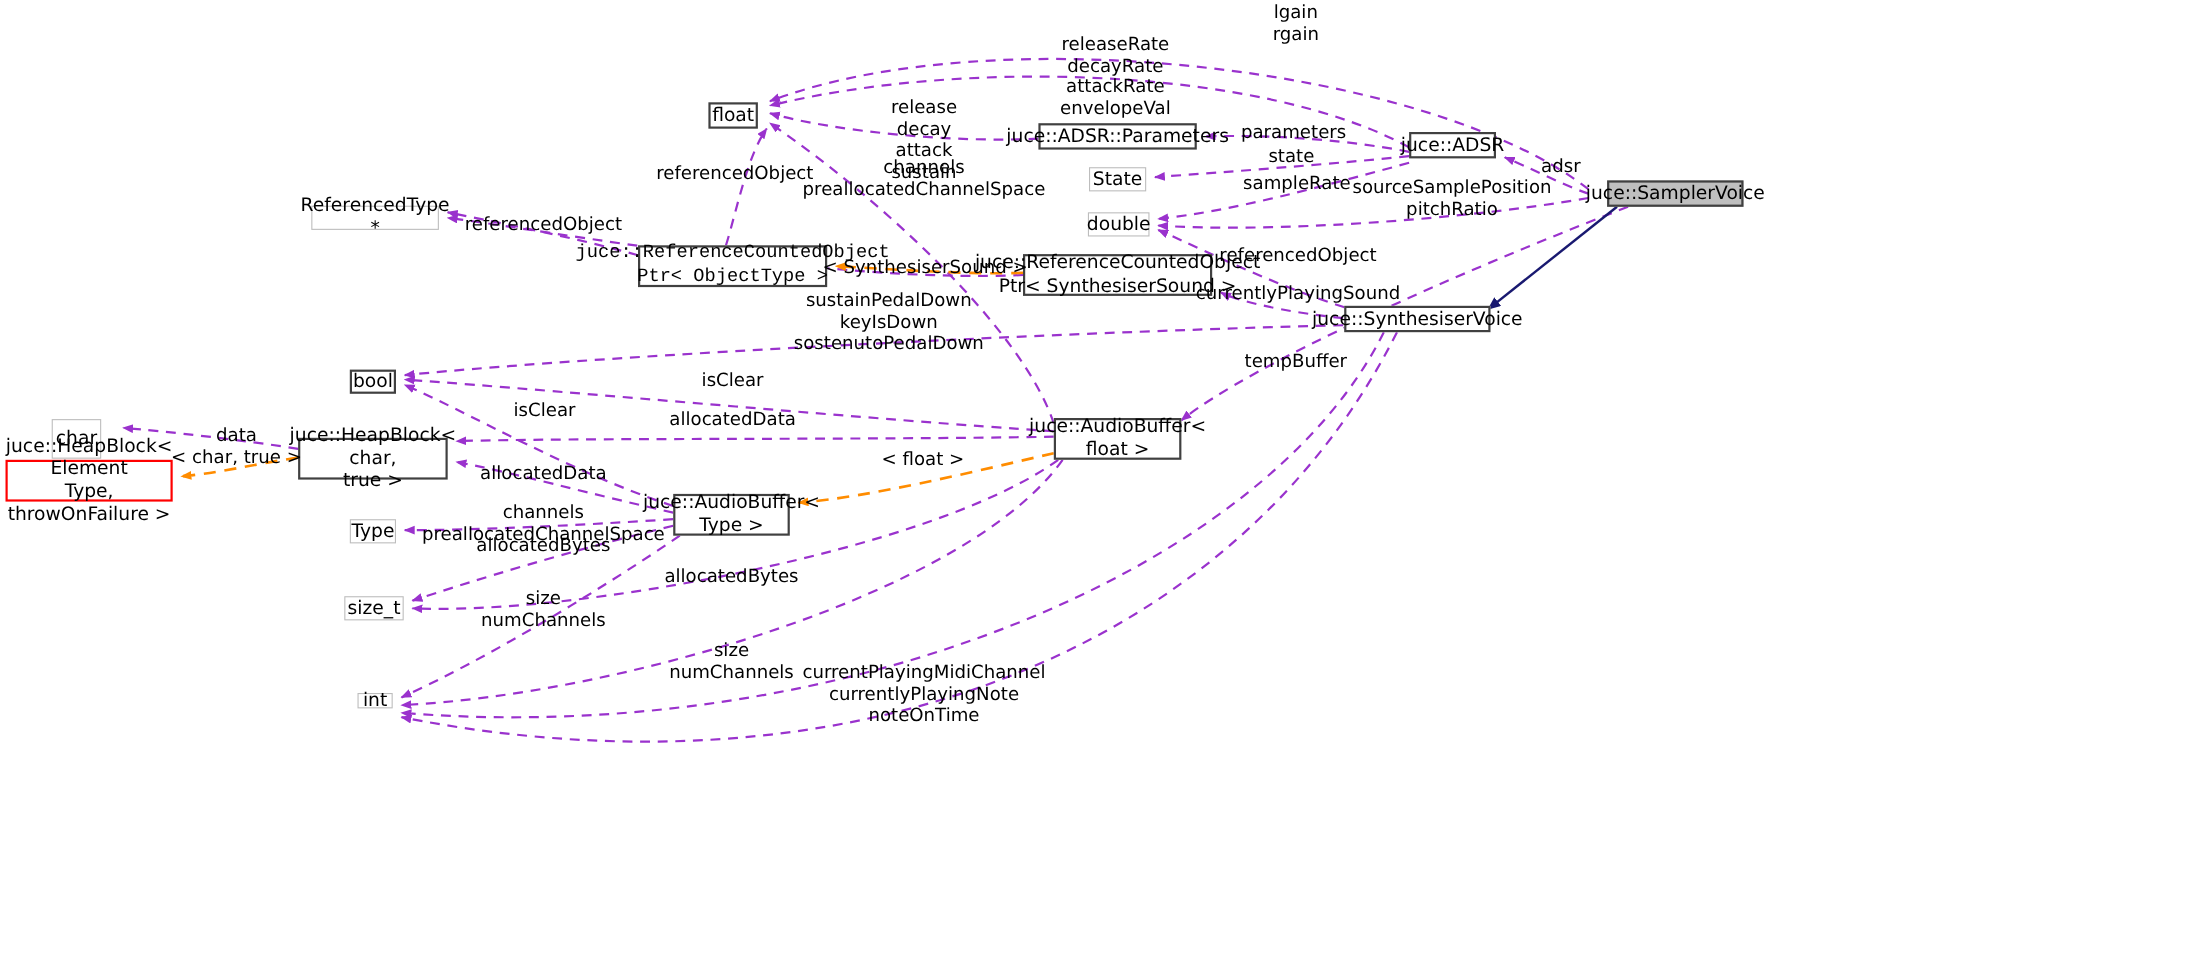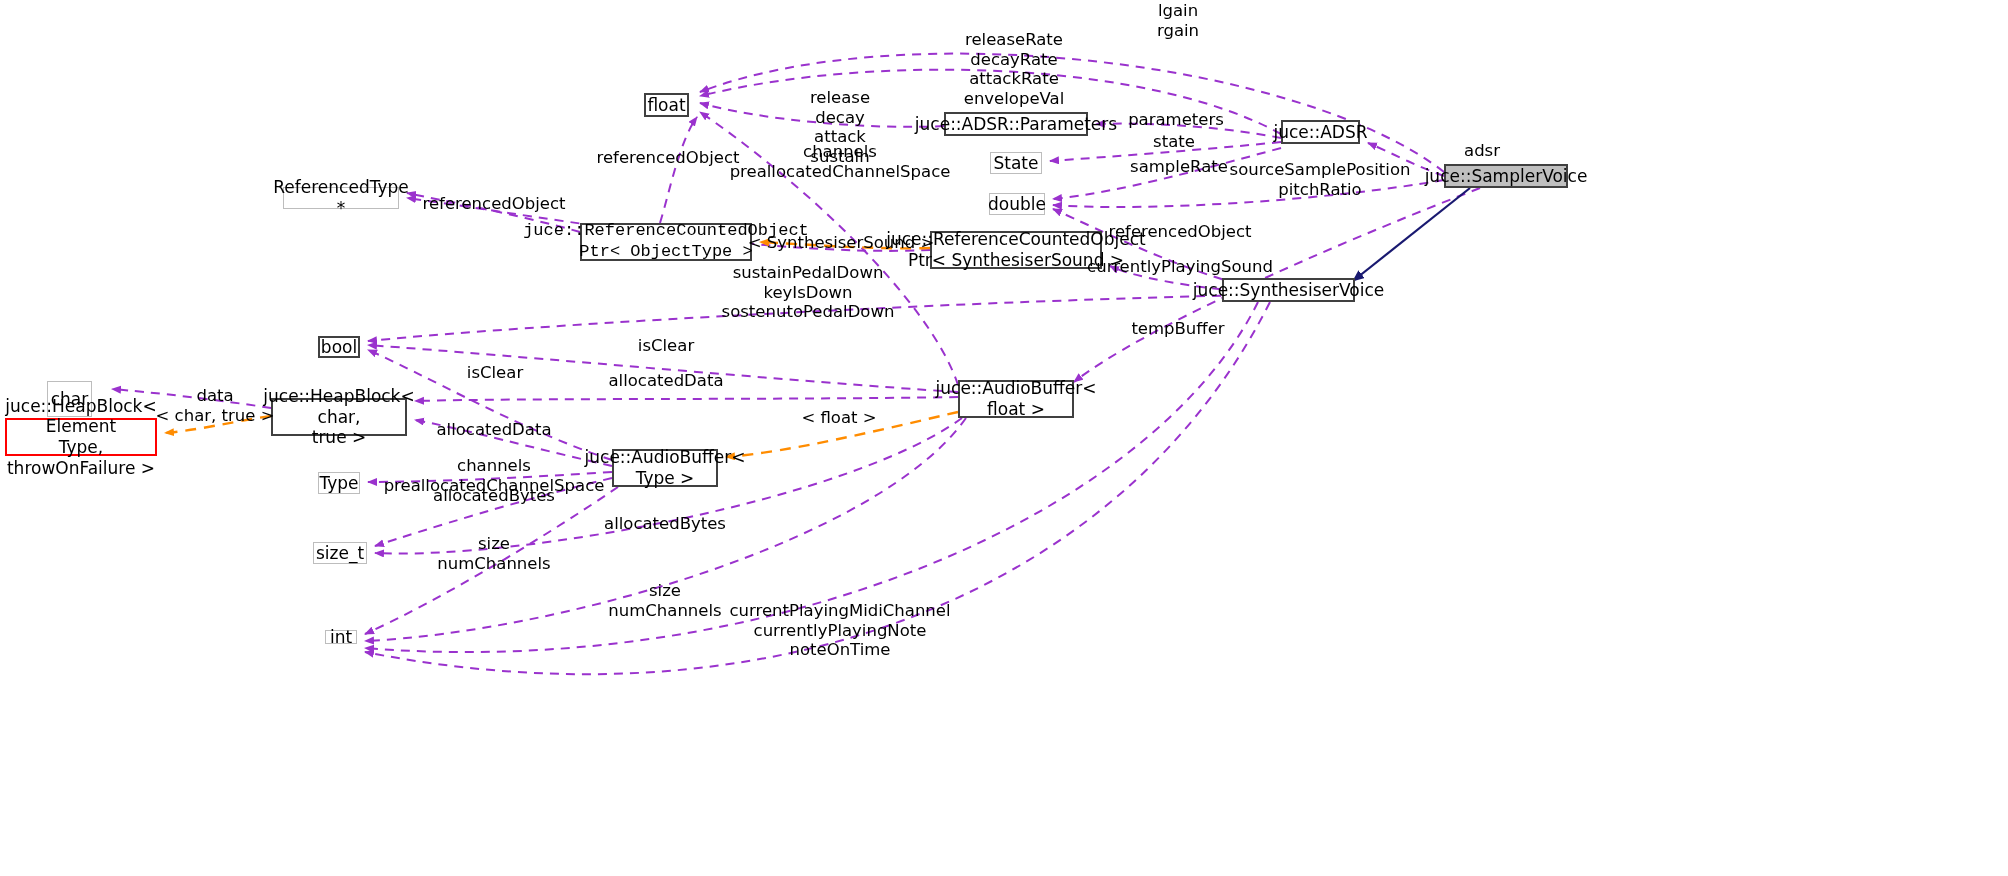--- a/index.html
+++ b/index.html
@@ -35,20 +35,21 @@
     background: #ffffff;
     white-space: pre-line;
     padding: 2px 6px;
   }
   .node-box.light { border: 1px solid #bdbdbd; }
   .node-box.dark  { border: 2px solid #404040; }
   .node-box.red   { border: 2px solid #ff0000; }
   .node-box.current {
     border: 2px solid #404040;
     background: #bfbfbf;
+    margin-left: 17px;
   }
   .edge-label {
     position: absolute;
     font-size: 16.5px;
     color: #000000;
     text-align: center;
     line-height: 1.19;
     white-space: pre-line;
     transform: translateX(-50%);
     pointer-events: none;
@@ -180,21 +181,21 @@
 envelopeVal</div>
   <div class="edge-label" style="left:840px;  top:88px;">release
 decay
 attack
 sustain</div>
   <div class="edge-label" style="left:1176px; top:110px;">parameters</div>
   <div class="edge-label" style="left:840px;  top:142px;">channels
 preallocatedChannelSpace</div>
   <div class="edge-label" style="left:668px;  top:148px;">referencedObject</div>
   <div class="edge-label" style="left:1174px; top:132px;">state</div>
-  <div class="edge-label" style="left:1482px; top:141px;text-align:center;">adsr</div>
+  <div class="edge-label" style="left:1419px; top:141px;text-align:center;">adsr</div>
   <div class="edge-label" style="left:1179px; top:157px;">sampleRate</div>
   <div class="edge-label" style="left:1320px; top:160px;">sourceSamplePosition
 pitchRatio</div>
   <div class="edge-label" style="left:494px;  top:194px;">referencedObject</div>
   <div class="edge-label" style="left:1180px; top:222px;">referencedObject</div>
   <div class="edge-label" style="left:841px;  top:233px;">&lt; SynthesiserSound &gt;</div>
   <div class="edge-label" style="left:1180px; top:257px;">currentlyPlayingSound</div>
   <div class="edge-label" style="left:808px;  top:263px;">sustainPedalDown
 keyIsDown
 sostenutoPedalDown</div>

